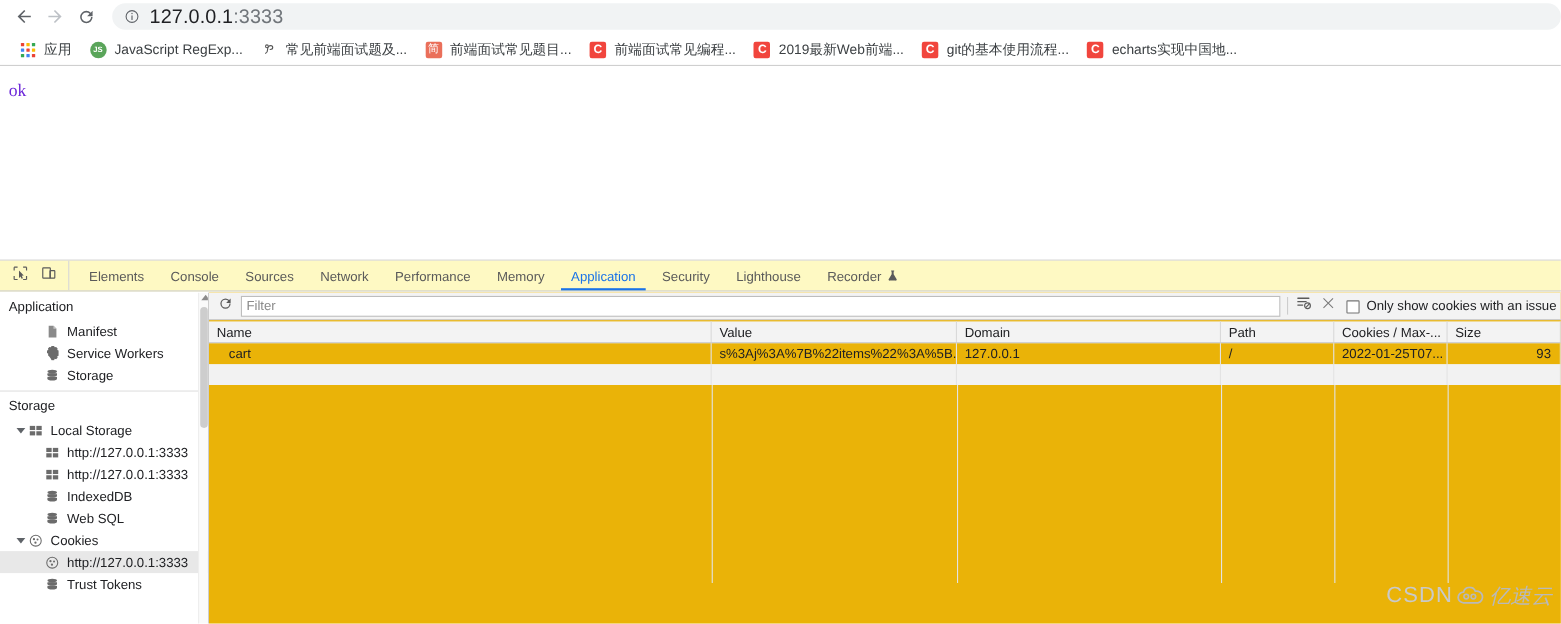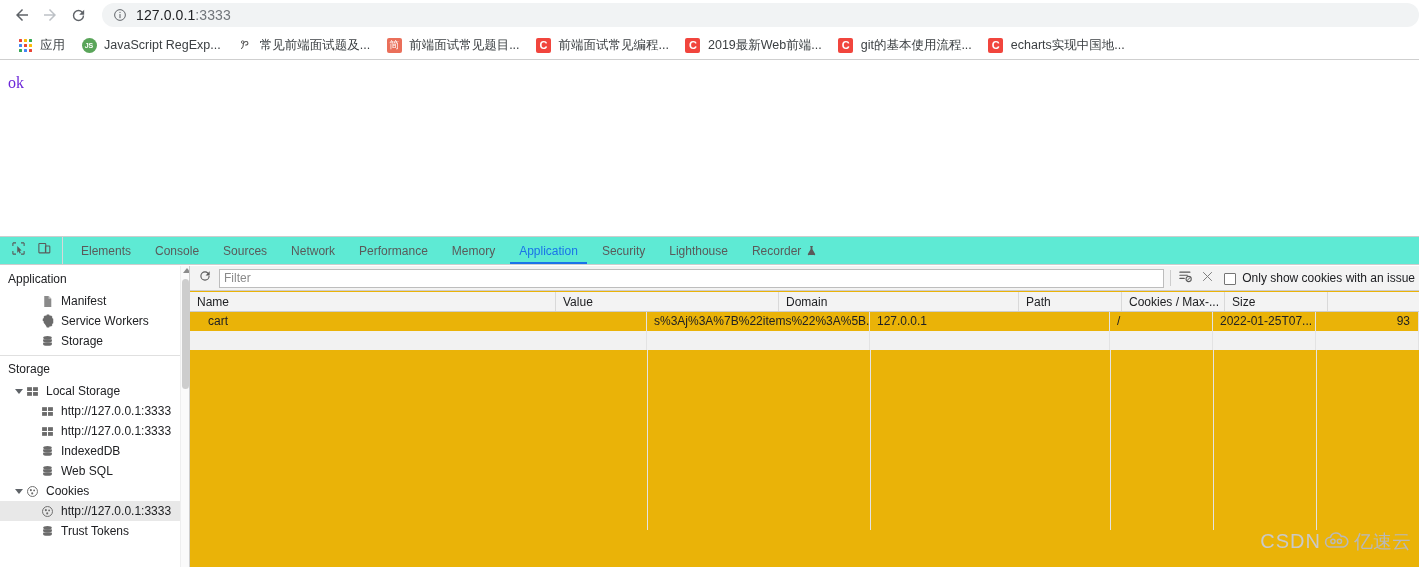--- a/index.html
+++ b/index.html
@@ -52,21 +52,21 @@
     padding: 0 10px;
     max-width: 1370px;
   }
   .omni-info {
     width: 16px; height: 16px;
     flex: 0 0 auto;
     margin-right: 8px;
     display: flex; align-items: center; justify-content: center;
   }
   .omni-url {
-    font-size: 14px;
+    font-size: 18px;
     color: #202124;
     letter-spacing: .1px;
     white-space: nowrap;
   }
   .omni-url .port { color: #70757a; }
 
   
   .bookmarks-bar {
     position: absolute; top: 30px; left: 0;
     width: 1419px; height: 30px;
@@ -150,21 +150,21 @@
     position: absolute;
     top: 236px; left: 0;
     width: 1419px; height: 331px;
     background: #ffffff;
     border-top: 1px solid #cdcdcd;
   }
 
   .dt-tabbar {
     position: relative;
     height: 28px;
-    background: #5eead4;
+    background: #fef9c3;
     border-bottom: 1px solid #cdcdcd;
     display: flex; align-items: stretch;
   }
   .dt-tool-icons {
     display: flex; align-items: center;
     padding: 0 5px;
     border-right: 1px solid #d8d8d8;
   }
   .dt-tool-btn {
     width: 26px; height: 24px;
@@ -378,22 +378,23 @@
     position: absolute;
     right: 98px; bottom: 14px;
     font-size: 20px;
     color: #c9c9c9;
     letter-spacing: 1px;
     font-family: "Liberation Sans", sans-serif;
   }
   .wm-ysy {
     position: absolute;
     right: 8px; bottom: 12px;
-    display: flex; align-items: center;
+    display: flex; align-items: flex-end;
     color: #b9b9b9;
+    font-style: italic;
   }
   .wm-ysy-text {
     font-size: 19px;
     margin-left: 4px;
     color: #b9b9b9;
   }
 </style>
 </head>
 <body>
 
@@ -758,21 +759,21 @@
             </span>
           </div>
           <label class="fb-check-wrap">
             <span class="fb-checkbox"></span>
             <span class="fb-check-label">Only show cookies with an issue</span>
           </label>
         </div>
 
         <div class="cookie-table">
           <div class="ct-head">
-            <div class="ct-th" style="width:366px">Name</div>
+            <div class="ct-th" style="width:457px">Name</div>
             <div class="ct-th" style="width:223px">Value</div>
             <div class="ct-th" style="width:240px">Domain</div>
             <div class="ct-th" style="width:103px">Path</div>
             <div class="ct-th" style="width:103px">Cookies / Max-...</div>
             <div class="ct-th" style="width:103px">Size</div>
 
           </div>
 
           <div class="ct-row">
             <div class="ct-td" style="width:457px">cart</div>

